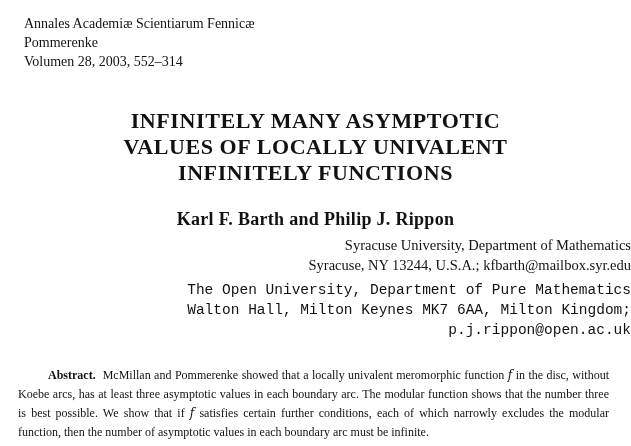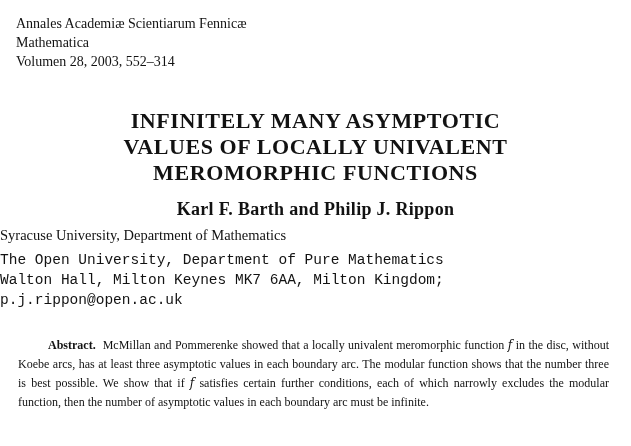--- a/index.html
+++ b/index.html
@@ -12,43 +12,43 @@
     width: 631px;
     height: 446px;
     background: #ffffff;
     color: #121212;
     font-family: "Liberation Serif", "DejaVu Serif", serif;
     overflow: hidden;
     box-sizing: border-box;
     padding-top: 14px;
   }
   .journal-header {
-    margin-left: 16px;
+    margin-left: 24px;
     font-size: 14px;
     line-height: 19px;
   }
   .paper-title {
     margin: 37px 0 0 0;
     text-align: center;
     font-size: 22px;
     line-height: 26px;
     font-weight: bold;
     letter-spacing: 0.6px;
   }
   .paper-title .title-line { display: block; }
   .authors {
-    margin-top: 12px;
+    margin-top: 22px;
     text-align: center;
     font-size: 18px;
     font-weight: bold;
     line-height: 22px;
     letter-spacing: 0.3px;
   }
   .affil-group {
-    text-align: left;
+    text-align: right;
     font-size: 14.5px;
     line-height: 20px;
   }
   .affil-group-1 { margin-top: 5px; }
   .affil-group-2 { margin-top: 5px; font-family: Liberation Mono, monospace; }
   .abstract {
     margin: 26px 22px 0 18px;
     font-size: 12px;
     line-height: 19px;
     text-align: justify;
@@ -63,34 +63,35 @@
     font-family: "DejaVu Serif", "Liberation Serif", serif;
   }
 </style>
 </head>
 <body>
 
 <div class="page">
 
   <div class="journal-header">
     <div>Annales Academiæ Scientiarum Fennicæ</div>
-    <div>Mathematica</div>
+    <div>Pommerenke</div>
     <div>Volumen 28, 2003, 552–314</div>
   </div>
 
   <h1 class="paper-title">
     <span class="title-line">INFINITELY MANY ASYMPTOTIC</span>
     <span class="title-line">VALUES OF LOCALLY UNIVALENT</span>
-    <span class="title-line">MEROMORPHIC FUNCTIONS</span>
+    <span class="title-line">INFINITELY FUNCTIONS</span>
   </h1>
 
   <div class="authors">Karl F. Barth and Philip J. Rippon</div>
 
   <div class="affil-group affil-group-1">
     <div>Syracuse University, Department of Mathematics</div>
+    <div>Syracuse, NY 13244, U.S.A.; kfbarth@mailbox.syr.edu</div>
   </div>
 
   <div class="affil-group affil-group-2">
     <div>The Open University, Department of Pure Mathematics</div>
     <div>Walton Hall, Milton Keynes MK7 6AA, Milton Kingdom; p.j.rippon@open.ac.uk</div>
   </div>
 
   <p class="abstract"><span class="abstract-label">Abstract.</span><span>McMillan and Pommerenke showed that a locally univalent meromorphic function </span><span class="math-var">f</span><span> in the disc, without Koebe arcs, has at least three asymptotic values in each boundary arc. The modular function shows that the number three is best possible. We show that if </span><span class="math-var">f</span><span> satisfies certain further conditions, each of which narrowly excludes the modular function, then the number of asymptotic values in each boundary arc must be infinite.</span></p>
 
 </div>

